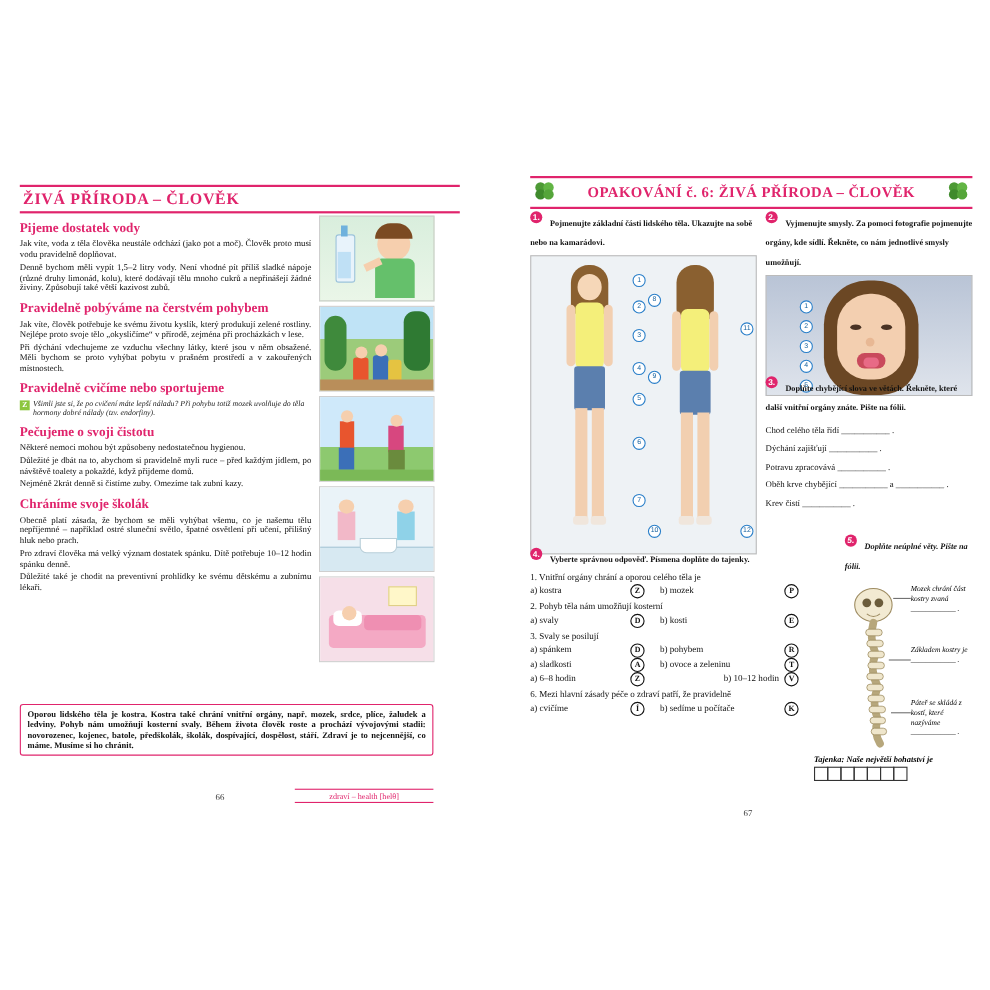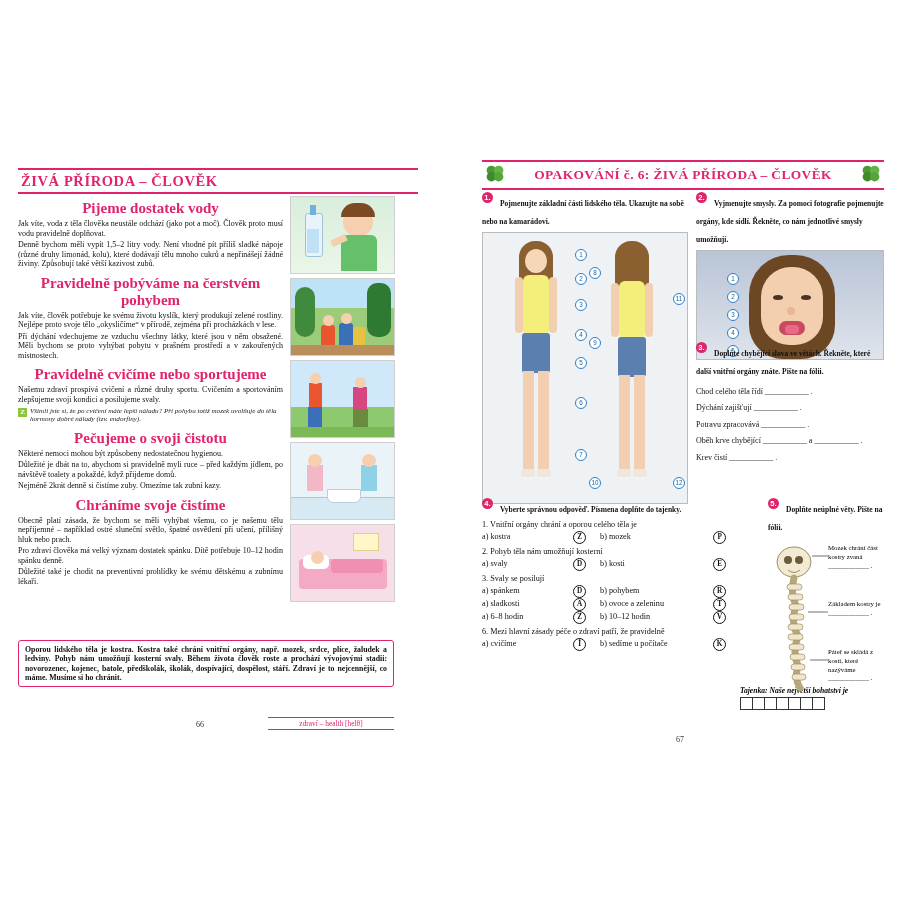--- a/index.html
+++ b/index.html
@@ -45,24 +45,23 @@
     font-family: "Liberation Serif", serif;
     font-weight: bold;
     font-size: 14.5px;
     letter-spacing: 0.6px;
     color: #e0246c;
     padding-left: 3px;
   }
   .sub-head {
     color: #e0246c;
     font-weight: bold;
-    font-size: 15px;
+    font-size: 12px;
     margin: 6px 0 2px 0;
     font-family: "Liberation Serif", serif;
-    text-align: center;
   }
   .body-col {
     position: absolute;
     left: 0; top: 26px;
     width: 265px;
   }
   p.para {
     font-size: 8px;
     line-height: 1.19;
     text-align: justify;
@@ -244,32 +243,31 @@
 
       <div class="sub-head">Pijeme dostatek vody</div>
       <p class="para">Jak víte, voda z těla člověka neustále odchází (jako pot a moč). Člověk proto musí vodu pravidelně doplňovat.</p>
       <p class="para">Denně bychom měli vypít 1,5–2 litry vody. Není vhodné pít příliš sladké nápoje (různé druhy limonád, kolu), které dodávají tělu mnoho cukrů a nepřinášejí žádné živiny. Způsobují také větší kazivost zubů.</p>
 
       <div class="sub-head">Pravidelně pobýváme na čerstvém pohybem</div>
       <p class="para">Jak víte, člověk potřebuje ke svému životu kyslík, který produkují zelené rostliny. Nejlépe proto svoje tělo „okysličíme“ v přírodě, zejména při procházkách v lese.</p>
       <p class="para">Při dýchání vdechujeme ze vzduchu všechny látky, které jsou v něm obsažené. Měli bychom se proto vyhýbat pobytu v prašném prostředí a v zakouřených místnostech.</p>
 
       <div class="sub-head">Pravidelně cvičíme nebo sportujeme</div>
-      <p class="para">Našemu zdraví prospívá cvičení a různé druhy sportu. Cvičením a sportováním zlepšujeme svoji kondici a posilujeme svaly.</p>
       <div class="note-box">
         <span class="note-z">Z</span>
         <span>Všimli jste si, že po cvičení máte lepší náladu? Při pohybu totiž mozek uvolňuje do těla hormony dobré nálady (tzv. endorfiny).</span>
       </div>
 
       <div class="sub-head">Pečujeme o svoji čistotu</div>
       <p class="para">Některé nemoci mohou být způsobeny nedostatečnou hygienou.</p>
       <p class="para">Důležité je dbát na to, abychom si pravidelně myli ruce – před každým jídlem, po návštěvě toalety a pokaždé, když přijdeme domů.</p>
       <p class="para">Nejméně 2krát denně si čistíme zuby. Omezíme tak zubní kazy.</p>
 
-      <div class="sub-head">Chráníme svoje čistíme</div>
+      <div class="sub-head">Chráníme svoje školák</div>
       <p class="para">Obecně platí zásada, že bychom se měli vyhýbat všemu, co je našemu tělu nepříjemné – například ostré sluneční světlo, špatné osvětlení při učení, přílišný hluk nebo prach.</p>
       <p class="para">Pro zdraví člověka má velký význam dostatek spánku. Dítě potřebuje 10–12 hodin spánku denně.</p>
       <p class="para">Důležité také je chodit na preventivní prohlídky ke svému dětskému a zubnímu lékaři.</p>
     </div>
 
     <div class="pic-col">
 
       <div class="pic" style="height:78px;background:#cfe7c8;">
         <div style="position:absolute;left:0;top:0;width:100%;height:100%;background:linear-gradient(#d9eedd,#eaf6e8);"></div>
         <div style="position:absolute;left:14px;top:16px;width:16px;height:42px;background:#e8f3fb;border:1px solid #9cc3da;border-radius:3px;"></div>
@@ -477,21 +475,21 @@
         <div>
           <span style="display:inline-block;width:86px;">a) sladkosti</span>
           <span class="opt-circle">A</span>
           <span style="display:inline-block;width:108px;margin-left:12px;">b) ovoce a zeleninu</span>
           <span class="opt-circle">T</span>
         </div>
 
         <div>
           <span style="display:inline-block;width:86px;">a) 6–8 hodin</span>
           <span class="opt-circle">Z</span>
-          <span style="display:inline-block;width:108px;margin-left:12px;">b) 10–12 hodin</span>
+          <span style="display:inline-block;width:108px;margin-left:12px;text-align:right;">b) 10–12 hodin</span>
           <span class="opt-circle">V</span>
         </div>
 
         <div class="qline">
           <span>6.</span>
           <span>Mezi hlavní zásady péče o zdraví patří, že pravidelně</span>
         </div>
         <div>
           <span style="display:inline-block;width:86px;">a) cvičíme</span>
           <span class="opt-circle">Í</span>
@@ -507,21 +505,21 @@
         <div></div>
         <div></div>
         <div></div>
         <div></div>
         <div></div>
         <div></div>
         <div></div>
       </div>
     </div>
 
-    <div style="position:absolute; left:286px; top:338px; width:116px;">
+    <div style="position:absolute; left:286px; top:326px; width:116px;font-style:italic;">
       <div>
         <span class="ex-num">5.</span>
         <span class="ex-text">Doplňte neúplné věty. Pište na fólii.</span>
       </div>
       <div style="position:relative;margin-top:6px;height:160px;">
         <svg width="116" height="160" viewBox="0 0 116 160">
           <ellipse cx="26" cy="22" rx="17" ry="15" fill="#f2ead2" stroke="#9e8c62" stroke-width="1"></ellipse>
           <circle cx="20" cy="20" r="4" fill="#6b5c3b"></circle>
           <circle cx="31" cy="20" r="4" fill="#6b5c3b"></circle>
           <path d="M20 30 q6 5 12 0" stroke="#9e8c62" fill="none" stroke-width="1"></path>

